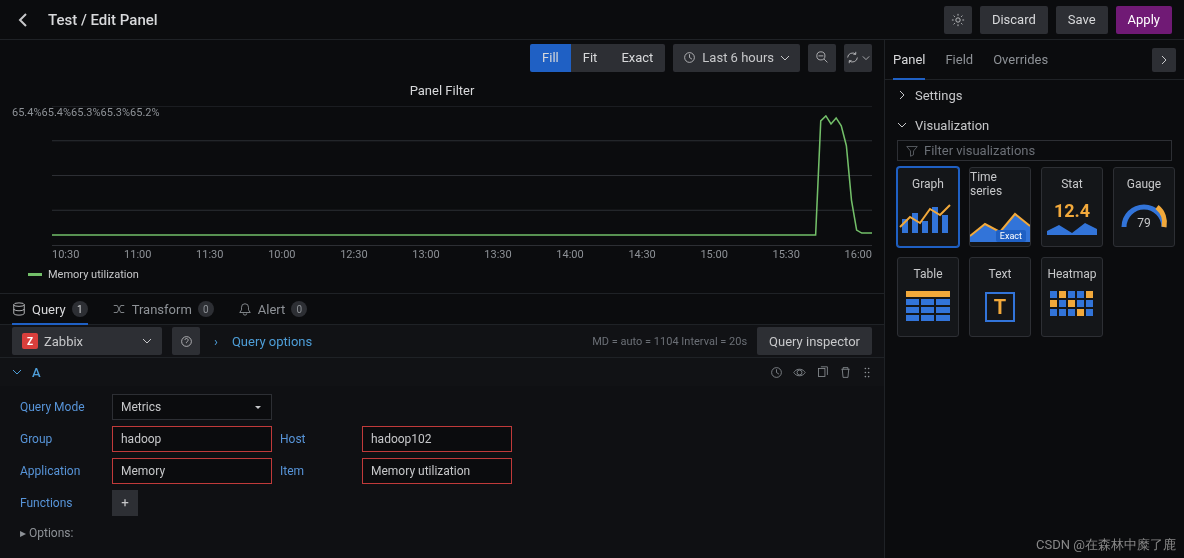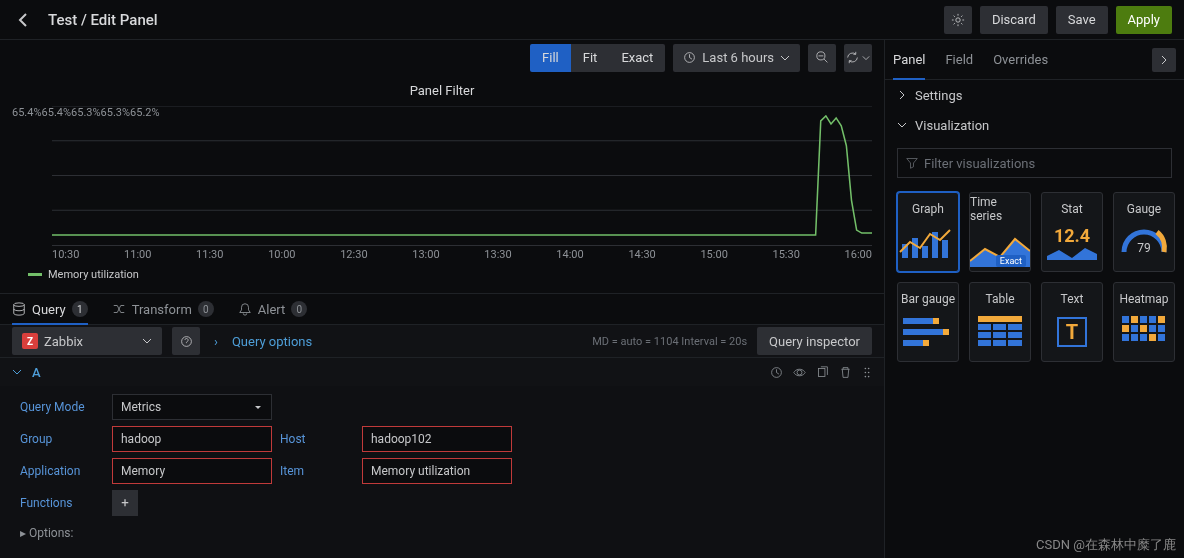--- a/index.html
+++ b/index.html
@@ -3,21 +3,21 @@
 <meta charset="utf-8">
 <style>
 *{box-sizing:border-box;margin:0;padding:0;font-family:-apple-system,BlinkMacSystemFont,"Segoe UI",Roboto,sans-serif}
 body{background:#0b0c0e;color:#c7c8ca;font-size:13px;width:1184px;height:558px;overflow:hidden;position:relative}
 .topbar{height:40px;display:flex;align-items:center;padding:0 12px;border-bottom:1px solid #1f2226}
 .back-arrow{width:24px;height:24px;display:flex;align-items:center;justify-content:center;cursor:pointer;margin-right:12px}
 .page-title{font-size:15px;color:#d8d9db;font-weight:500}
 .topbar-right{margin-left:auto;display:flex;gap:8px;align-items:center}
 .btn{height:28px;padding:0 12px;background:#2d2f34;border:none;color:#d8d9db;border-radius:2px;cursor:pointer;font-size:13px;display:flex;align-items:center}
 .btn-icon{width:28px;justify-content:center;padding:0}
-.btn-primary{background:#4d7c0f;color:#fff}
+.btn-primary{background:#701a75;color:#fff}
 .main{display:flex;height:518px}
 .left-pane{flex:1;display:flex;flex-direction:column;min-width:0}
 .right-pane{width:300px;border-left:1px solid #1f2226;background:#0b0c0e;overflow-y:auto}
 .toolbar{height:44px;display:flex;align-items:center;justify-content:flex-end;padding:0 12px;gap:8px}
 .btn-group{display:flex}
 .btn-group .btn{border-radius:0}
 .btn-group .btn:first-child{border-radius:2px 0 0 2px}
 .btn-group .btn:last-child{border-radius:0 2px 2px 0}
 .btn-group .btn.active{background:#1f60c4}
 .time-picker{display:flex;align-items:center;gap:6px;background:#2d2f34;height:28px;padding:0 10px;border-radius:2px;cursor:pointer}
@@ -57,21 +57,21 @@
 .w150{width:150px}
 .select-input{display:flex;align-items:center;justify-content:space-between}
 .add-btn{width:26px;height:26px;background:#2d2f34;border:none;color:#c7c8ca;display:flex;align-items:center;justify-content:center;cursor:pointer}
 .options-row{padding:6px 8px;color:#8e9297;font-size:12px;cursor:pointer}
 .right-tabs{height:40px;display:flex;align-items:center;border-bottom:1px solid #1f2226;padding:0 8px;gap:20px}
 .rtab{cursor:pointer;color:#8e9297;height:100%;display:flex;align-items:center;position:relative}
 .rtab.active{color:#d8d9db}
 .rtab.active::after{content:"";position:absolute;bottom:-1px;left:0;right:0;height:2px;background:#1f60c4}
 .expand-btn{margin-left:auto;width:24px;height:24px;background:#2d2f34;display:flex;align-items:center;justify-content:center;cursor:pointer;border-radius:2px}
 .section-head{height:30px;display:flex;align-items:center;padding:0 12px;gap:8px;cursor:pointer;color:#c7c8ca;font-size:13px}
-.filter-viz{margin:8px 12px;height:30px;background:#0b0c0e;border:1px solid #2d2f34;display:flex;align-items:center;padding:0 8px;gap:6px;color:#6b6f76}
+.filter-viz{margin:0 12px;height:21px;background:#0b0c0e;border:1px solid #2d2f34;display:flex;align-items:center;padding:0 8px;gap:6px;color:#6b6f76}
 .viz-grid{display:grid;grid-template-columns:1fr 1fr 1fr 1fr;gap:10px;padding:6px 12px}
 .viz-card{height:80px;background:#141619;border:1px solid #2d2f34;border-radius:3px;display:flex;flex-direction:column;align-items:center;justify-content:center;gap:6px;cursor:pointer;position:relative;font-size:12px}
 .viz-card.active{border:1px solid #1f60c4;box-shadow:0 0 0 1px #1f60c4}
 .viz-icon{width:60px;height:40px;display:flex;align-items:center;justify-content:center}
 .beta-badge{position:absolute;bottom:4px;right:4px;background:#1f60c4;color:#fff;font-size:9px;padding:1px 4px;border-radius:2px}
 svg{display:block}
 .watermark{position:absolute;bottom:4px;right:8px;color:#888;font-size:13px;pointer-events:none}
 </style>
 </head>
 <body>
@@ -355,33 +355,20 @@
         <span>Gauge</span>
         <div class="viz-icon">
             <svg width="50" height="40" viewBox="0 0 50 40">
               <path d="M5 30 A20 20 0 1 1 45 30" stroke="#3274d9" stroke-width="5" fill="none"></path>
               <path d="M38 10 A20 20 0 0 1 45 30" stroke="#f2a93b" stroke-width="5" fill="none"></path>
               <text x="25" y="30" text-anchor="middle" fill="#c7c8ca" font-size="12">79</text>
             </svg>
           </div>
       </div>
       <div class="viz-card">
-        <span>Bar gauge</span>
-        <div class="viz-icon">
-            <svg width="50" height="36" viewBox="0 0 50 36">
-              <rect x="0" y="4" width="30" height="6" fill="#3274d9"></rect>
-              <rect x="30" y="4" width="6" height="6" fill="#f2a93b"></rect>
-              <rect x="0" y="15" width="40" height="6" fill="#3274d9"></rect>
-              <rect x="40" y="15" width="6" height="6" fill="#f2a93b"></rect>
-              <rect x="0" y="26" width="20" height="6" fill="#3274d9"></rect>
-              <rect x="20" y="26" width="6" height="6" fill="#f2a93b"></rect>
-            </svg>
-          </div>
-      </div>
-      <div class="viz-card">
         <span>Table</span>
         <div class="viz-icon">
             <svg width="44" height="32" viewBox="0 0 44 32">
               <rect x="0" y="0" width="44" height="6" fill="#f2a93b"></rect>
               <rect x="0" y="8" width="13" height="6" fill="#3274d9"></rect>
               <rect x="15" y="8" width="13" height="6" fill="#3274d9"></rect>
               <rect x="30" y="8" width="14" height="6" fill="#3274d9"></rect>
               <rect x="0" y="16" width="13" height="6" fill="#3274d9"></rect>
               <rect x="15" y="16" width="13" height="6" fill="#3274d9"></rect>
               <rect x="30" y="16" width="14" height="6" fill="#3274d9"></rect>

